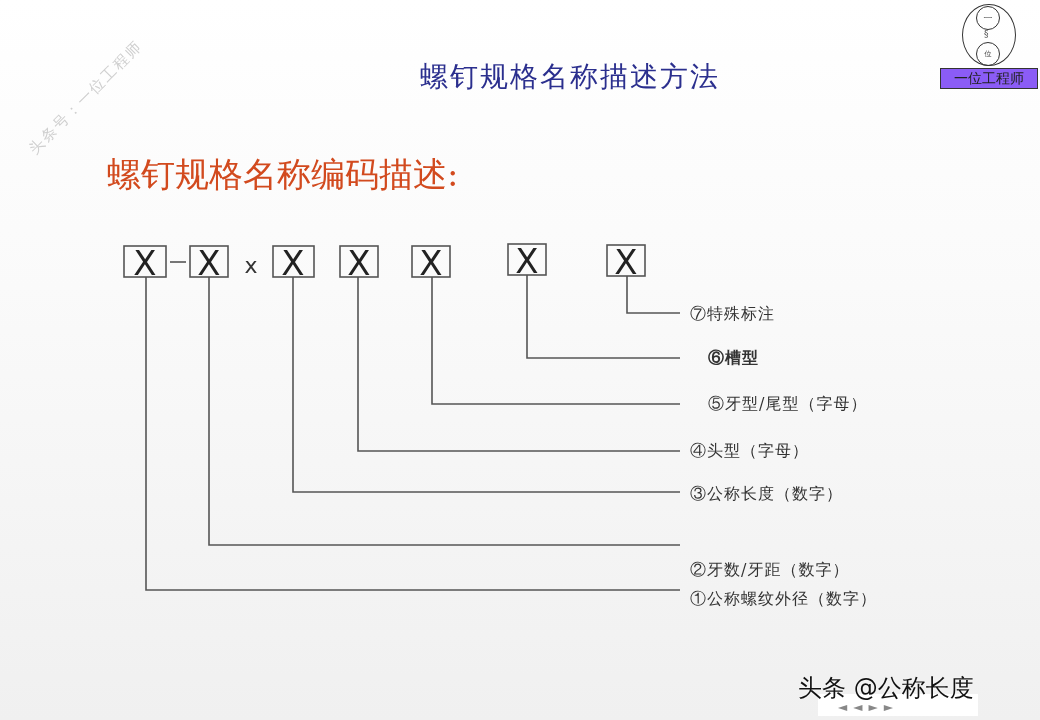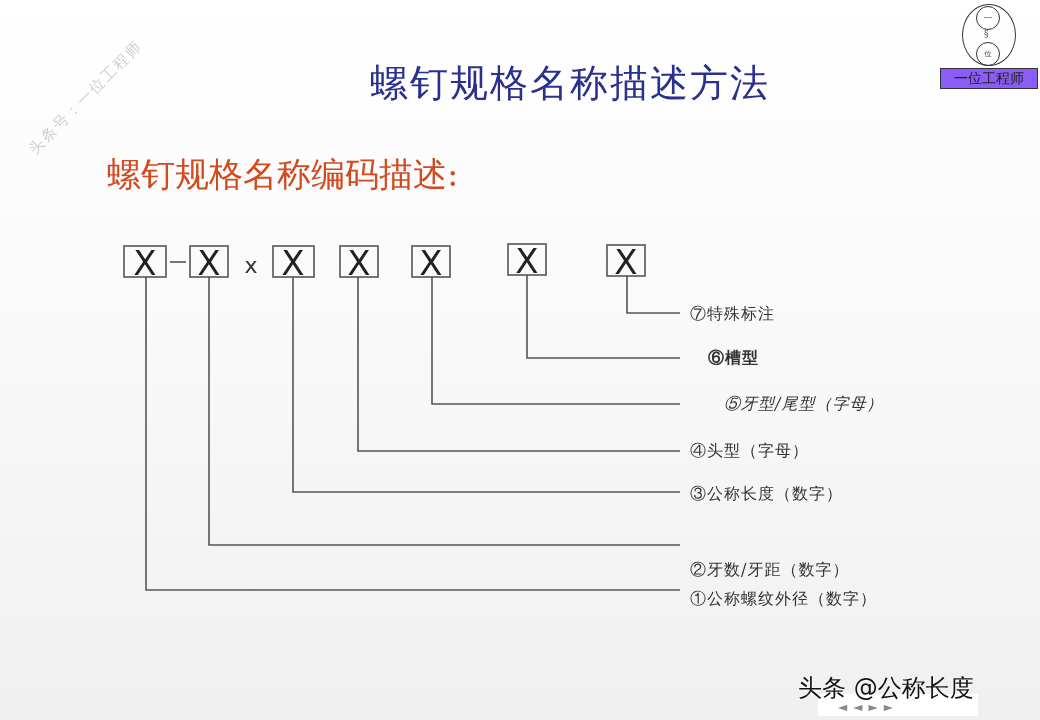--- a/index.html
+++ b/index.html
@@ -29,21 +29,21 @@
     .logo-small2 { top:40px; font-size:7px; }
     .logo-link { position:absolute; left:44px; top:27px; font-size:9px; color:#444; }
     .logo-text {
       position:absolute; left:0; top:66px; width:96px; height:19px;
       border:1.5px solid #333; text-align:center; font-size:14px; line-height:19px; color:#222;
       background:#8b5cf6;
       font-family: "DejaVu Sans", sans-serif;
     }
     .title {
       position:absolute; left:0; width:1040px; top:58px; text-align:center;
-      color:#2b2f8e; font-size:38px; letter-spacing:2px;
+      color:#2b2f8e; font-size:28px; letter-spacing:2px;
       font-family: "DejaVu Sans", sans-serif; font-weight:normal;
       padding-left:100px; box-sizing:border-box;
     }
     .subtitle {
       position:absolute; left:93px; top:152px; color:#d24a1e; font-size:34px;
       font-family: "DejaVu Serif", serif;
       margin-left: 14px;
     }
     svg.diagram { position:absolute; left:0; top:0; }
     .legend-item {
@@ -108,21 +108,21 @@
   </g>
   <text x="251" y="273" font-family="DejaVu Sans, sans-serif" font-size="22" fill="#333" text-anchor="middle">x</text>
 </svg>
 
 <div class="legend-item" style="left:690px; top:304px;">
   <span>⑦</span><span>特殊标注</span>
 </div>
 <div class="legend-item" style="left:708px; top:348px;font-weight:bold;">
   <span>⑥</span><span>槽型</span>
 </div>
-<div class="legend-item" style="left:724px; top:394px;font-style:italic;">
+<div class="legend-item" style="left:708px; top:394px;">
   <span>⑤</span><span>牙型/尾型（字母）</span>
 </div>
 <div class="legend-item" style="left:690px; top:441px;">
   <span>④</span><span>头型（字母）</span>
 </div>
 <div class="legend-item" style="left:690px; top:484px;">
   <span>③</span><span>公称长度（数字）</span>
 </div>
 <div class="legend-item" style="left:690px; top:532px;margin-top:28px;">
   <span>②</span><span>牙数/牙距（数字）</span>

